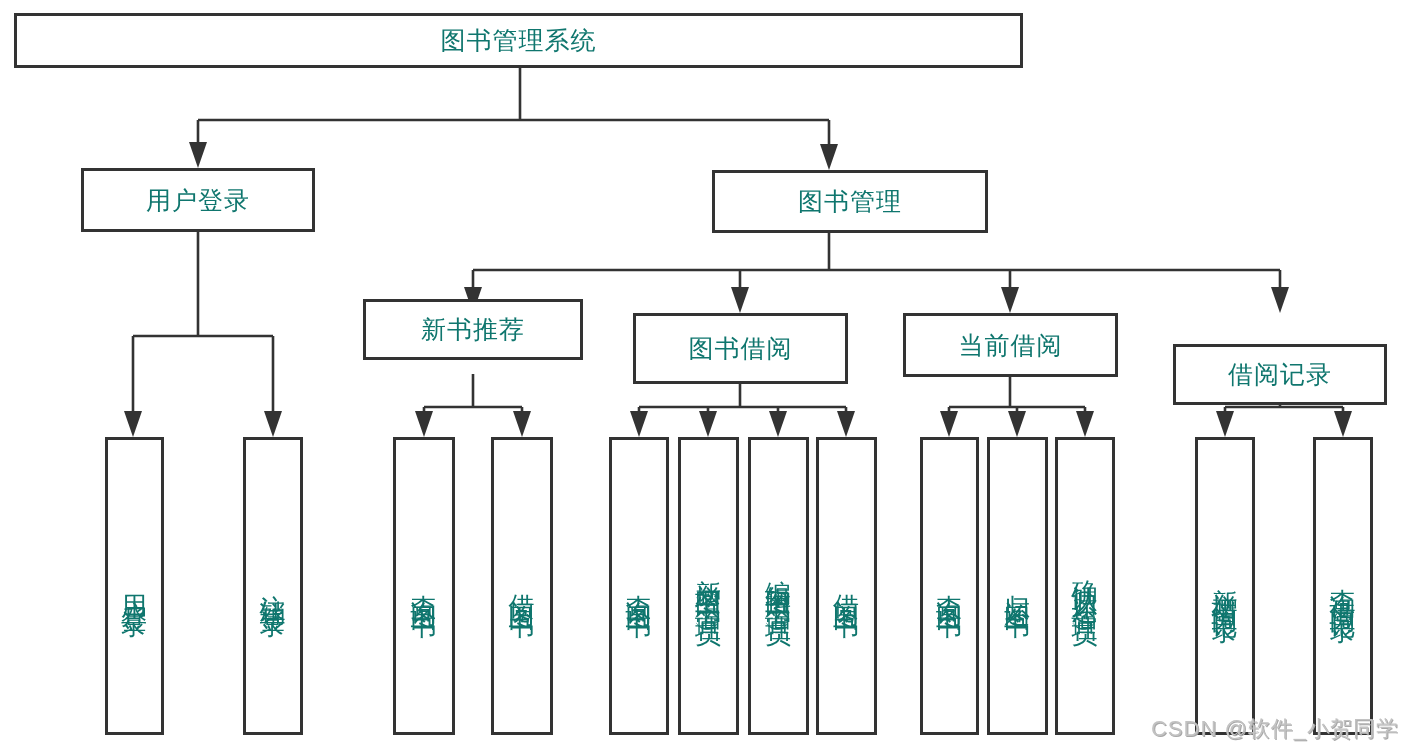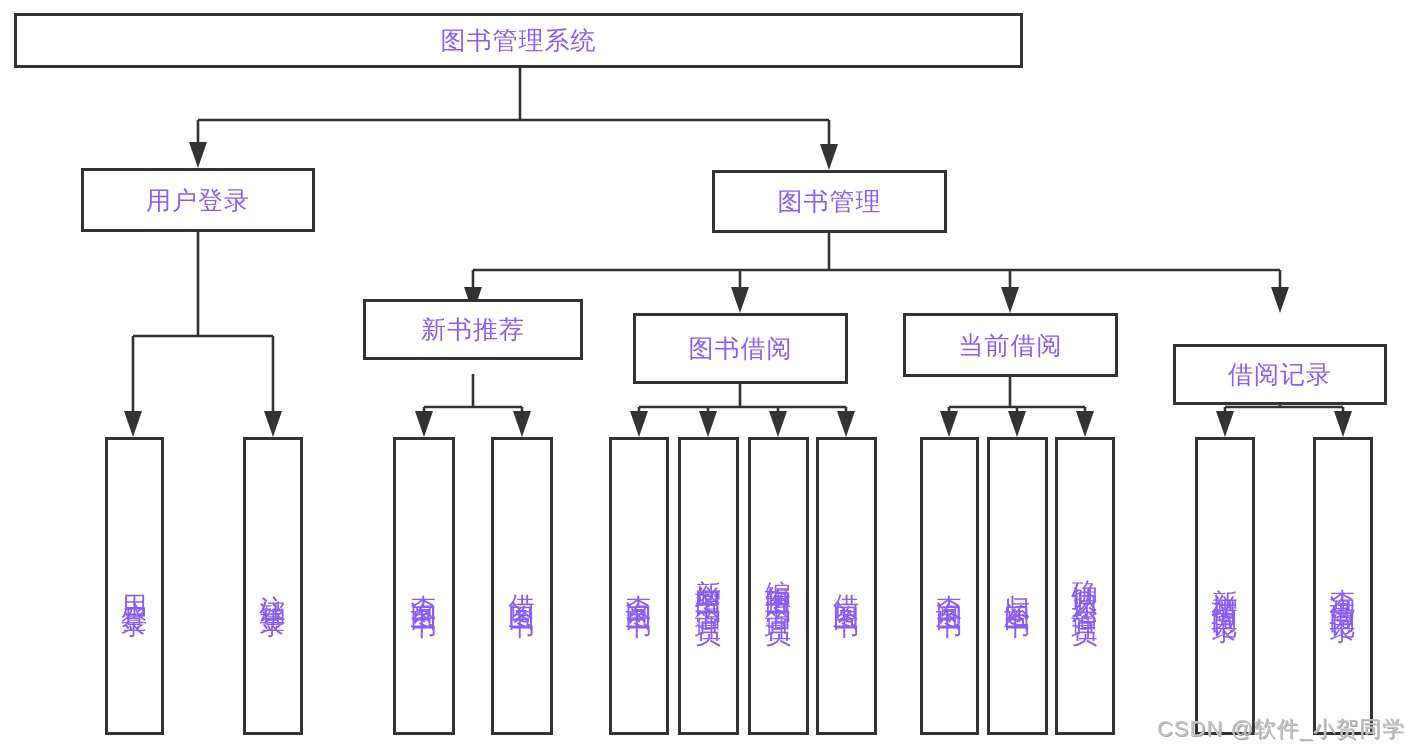--- a/index.html
+++ b/index.html
@@ -29,41 +29,41 @@
   }
   #connectors polygon {
     fill: #333333;
     stroke: none;
   }
   .box {
     position: absolute;
     box-sizing: border-box;
     background: #ffffff;
     border: 3px solid #333333;
-    color: #8b5cf6;
+    color: #0f766e;
     display: flex;
     align-items: center;
     justify-content: center;
     text-align: center;
   }
   .hbox {
     font-size: 25px;
     letter-spacing: 1px;
     line-height: 1;
   }
   .vbox {
     writing-mode: vertical-rl;
     text-orientation: mixed;
     font-size: 26px;
     letter-spacing: 6px;
     line-height: 1;
   }
   .watermark {
     position: absolute;
-    right: 0;
+    right: 6px;
     bottom: 3px;
     font-size: 22px;
     color: #c2c2c2;
     text-shadow: 1px 1px 0 #a8a8a8;
     letter-spacing: 1px;
     white-space: nowrap;
     margin-top: 6px;
   }
 </style>
 </head>
@@ -117,21 +117,21 @@
     <g>
       <path d="M1280 374 V407 M1225 407 H1343 M1225 407 V413 M1343 407 V413"></path>
       <polygon points="1216,411 1234,411 1225,437"></polygon>
       <polygon points="1334,411 1352,411 1343,437"></polygon>
     </g>
   </svg>
 
   <div class="box hbox" style="left:14px; top:13px; width:1009px; height:55px;">图书管理系统</div>
 
   <div class="box hbox" style="left:81px; top:168px; width:234px; height:64px;">用户登录</div>
-  <div class="box hbox" style="left:712px; top:170px; width:235px; height:63px;">图书管理</div>
+  <div class="box hbox" style="left:712px; top:170px; width:276px; height:63px;">图书管理</div>
 
   <div class="box hbox" style="left:363px; top:299px; width:220px; height:61px;">新书推荐</div>
   <div class="box hbox" style="left:633px; top:313px; width:215px; height:71px;">图书借阅</div>
   <div class="box hbox" style="left:903px; top:313px; width:215px; height:64px;">当前借阅</div>
   <div class="box hbox" style="left:1173px; top:313px; width:214px; height:61px;margin-top:31px;">借阅记录</div>
 
   <div class="box vbox" style="left:105px; top:437px; width:59px; height:298px;">用户登录</div>
   <div class="box vbox" style="left:243px; top:437px; width:60px; height:298px;">注销登录</div>
 
   <div class="box vbox" style="left:393px; top:437px; width:62px; height:298px;">查询图书</div>

